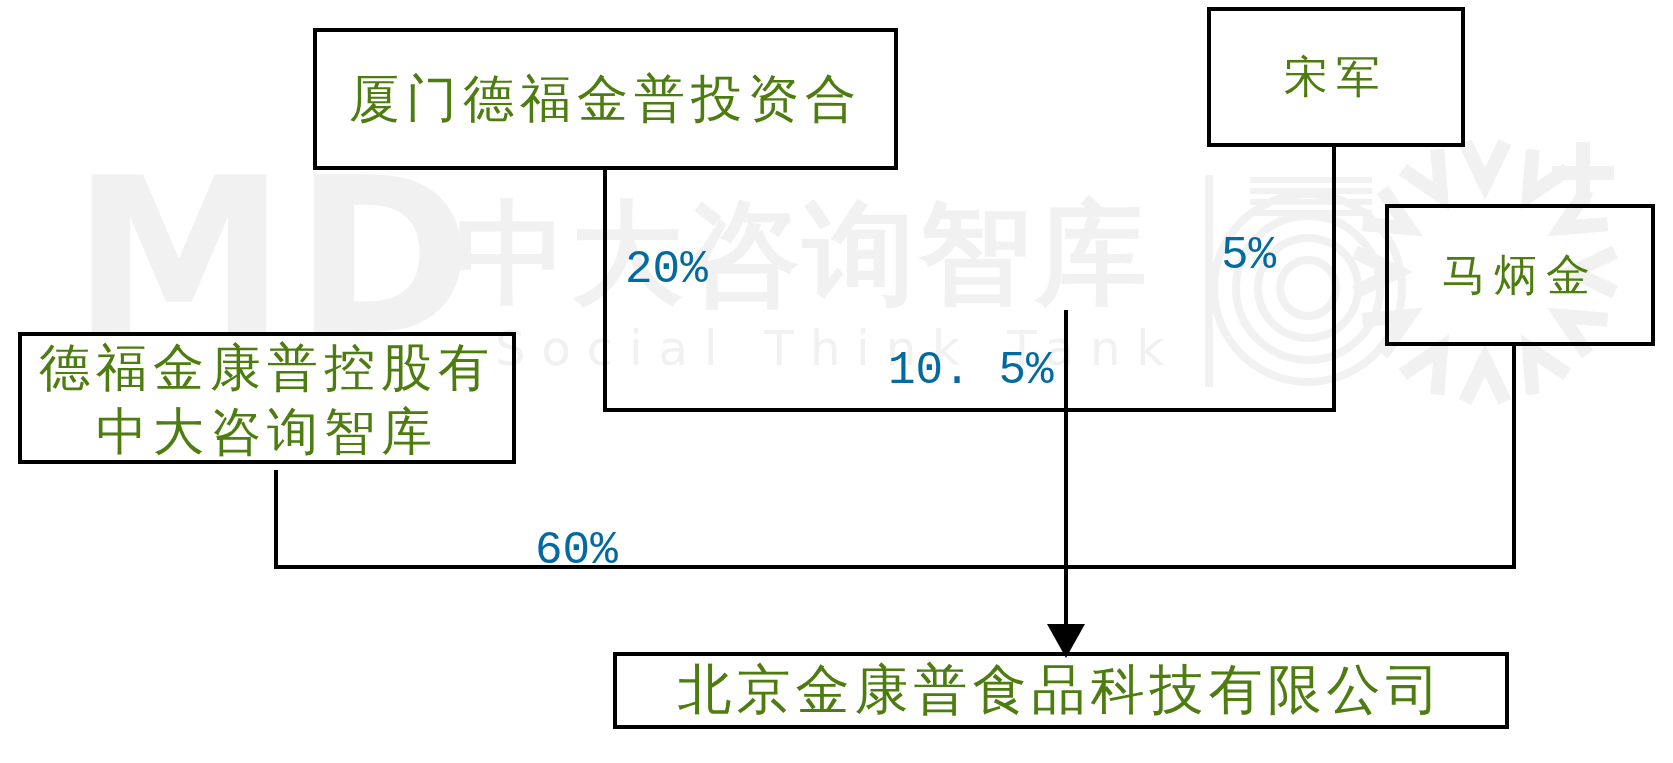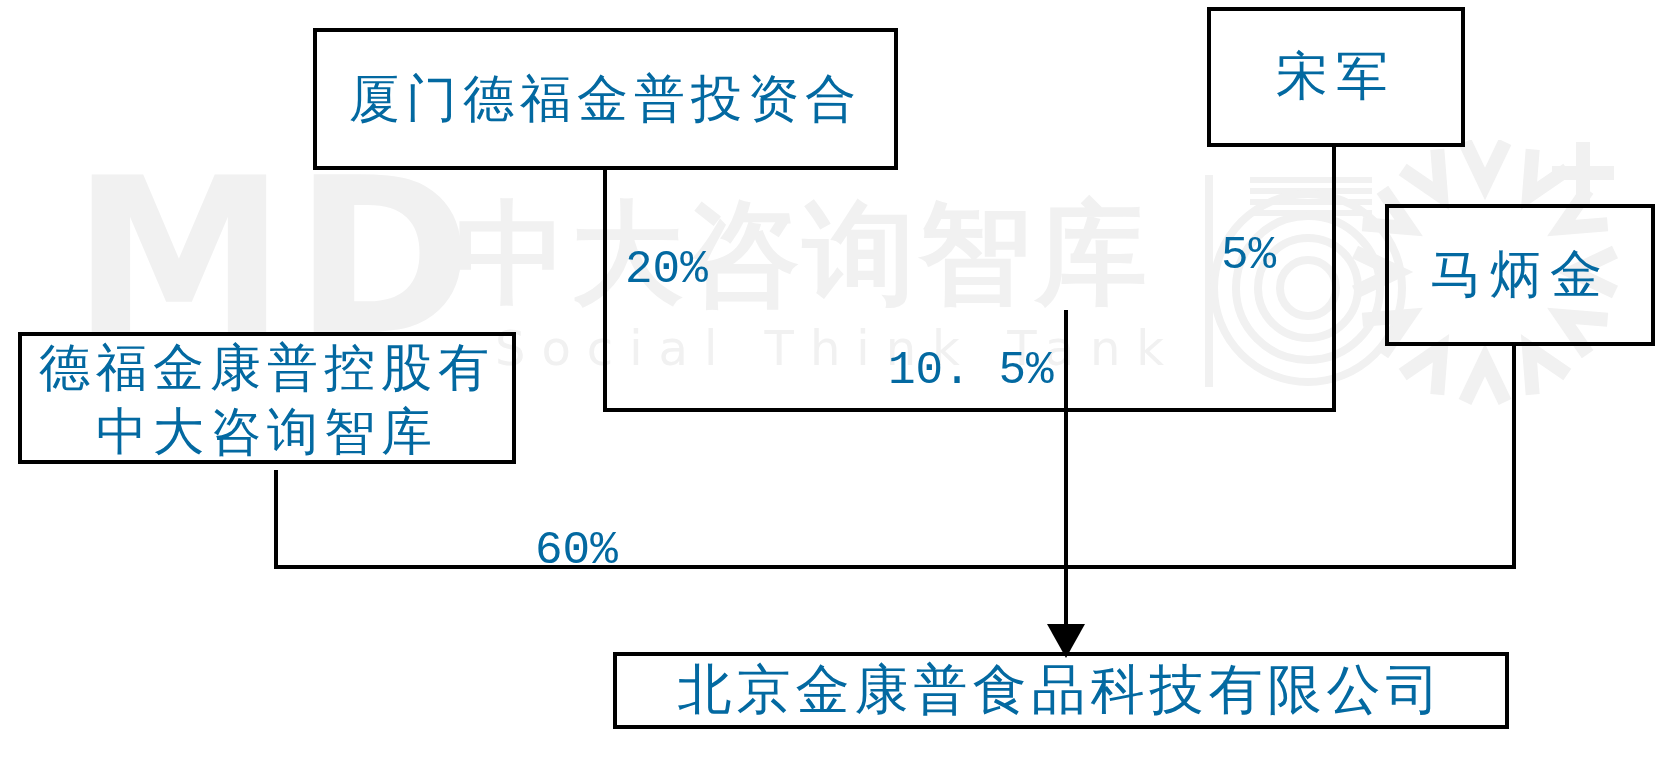--- a/index.html
+++ b/index.html
@@ -6,23 +6,23 @@
   body{width:1673px;height:763px;overflow:hidden;
        font-family:"Liberation Serif","DejaVu Serif",serif;}
   .canvas{position:relative;width:1673px;height:763px;background:#ffffff;}
 
   
   .watermark{position:absolute;left:60px;top:140px;z-index:0;pointer-events:none;}
 
   
   .node{position:absolute;box-sizing:border-box;border:4px solid #000;
         background:transparent;z-index:2;display:flex;flex-direction:column;
-        justify-content:center;align-items:center;color:#0369a1;text-align:center;}
+        justify-content:center;align-items:center;color:#4d7c0f;text-align:center;}
   .node .nline{line-height:64px;font-size:51px;letter-spacing:6px;white-space:nowrap;}
-  .node .nsingle{font-size:52px;letter-spacing:8px;white-space:nowrap;}
+  .node .nsingle{font-size:44px;letter-spacing:8px;white-space:nowrap;}
 
   .node-xiamen   {left:313px; top:28px;  width:585px; height:142px;}
   .node-songjun  {left:1207px;top:7px;   width:258px; height:140px;}
   .node-liyang   {left:938px; top:172px; width:258px; height:140px;}
   .node-mabingjin{left:1385px;top:204px; width:270px; height:142px;}
   .node-defujin  {left:18px;  top:332px; width:498px; height:132px;justify-content:space-between;}
   .node-beijing  {left:613px; top:652px; width:896px; height:77px;}
   .node-beijing .nsingle{font-size:54px;letter-spacing:5px;}
 
   

